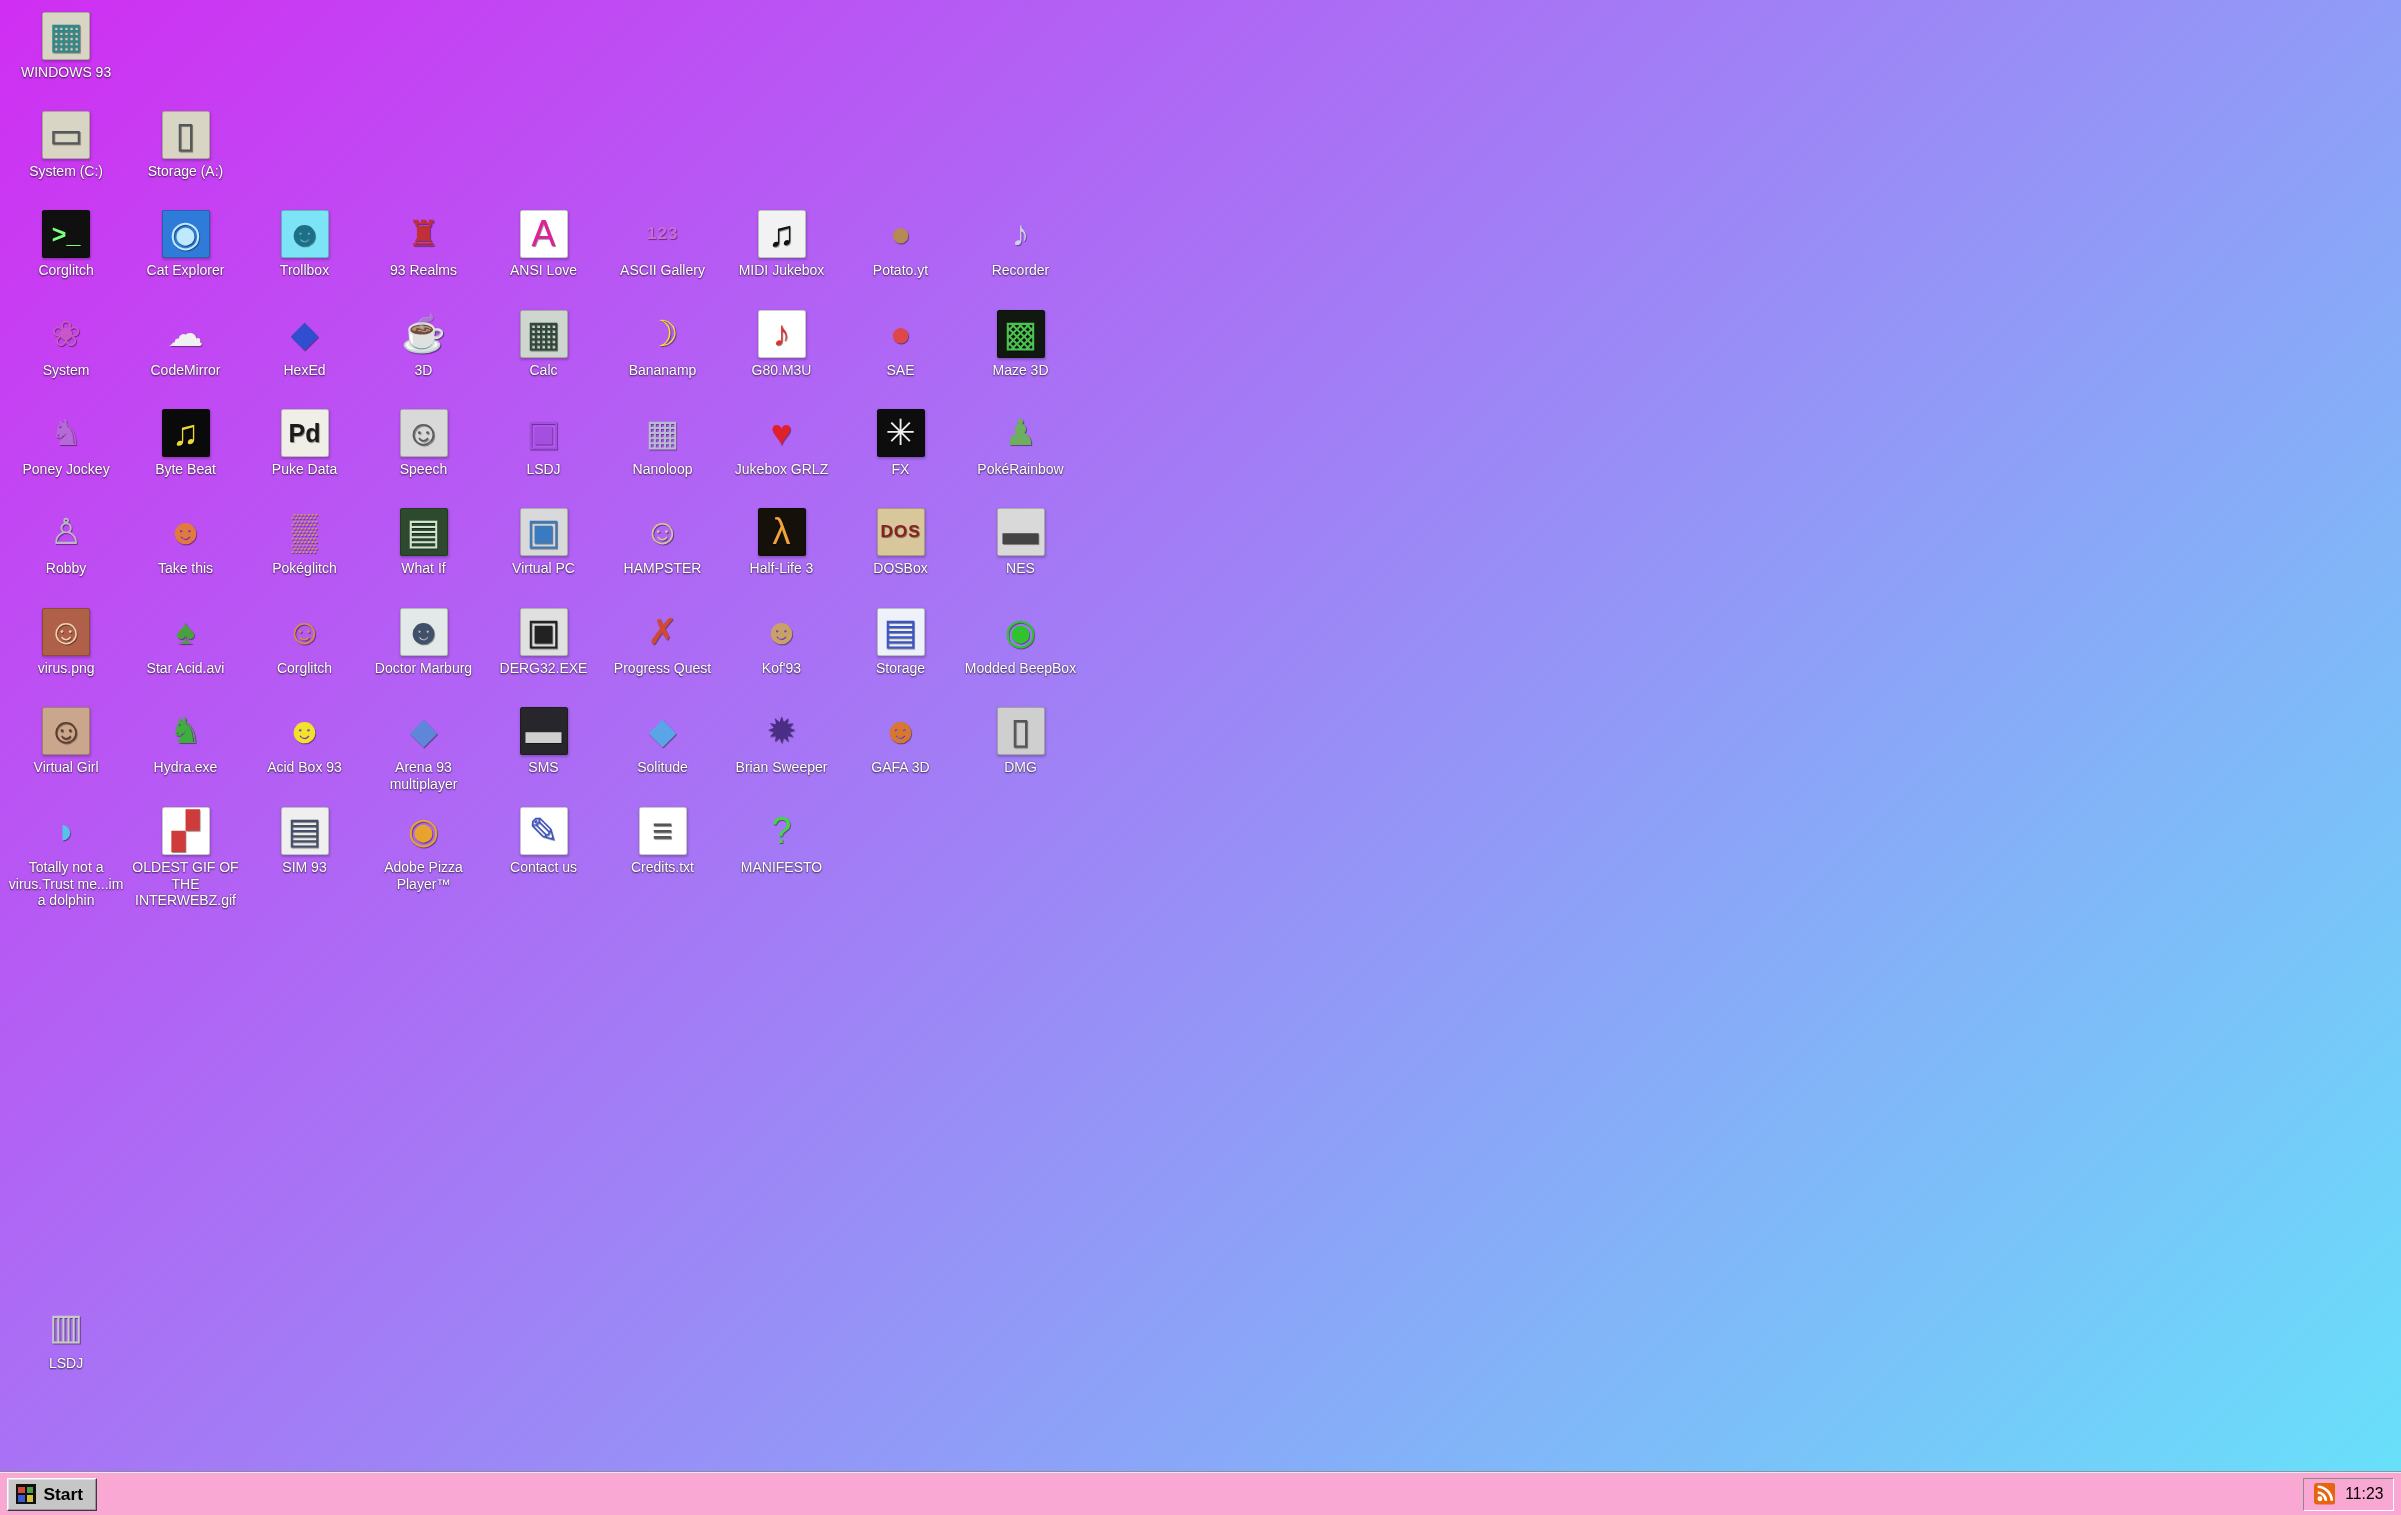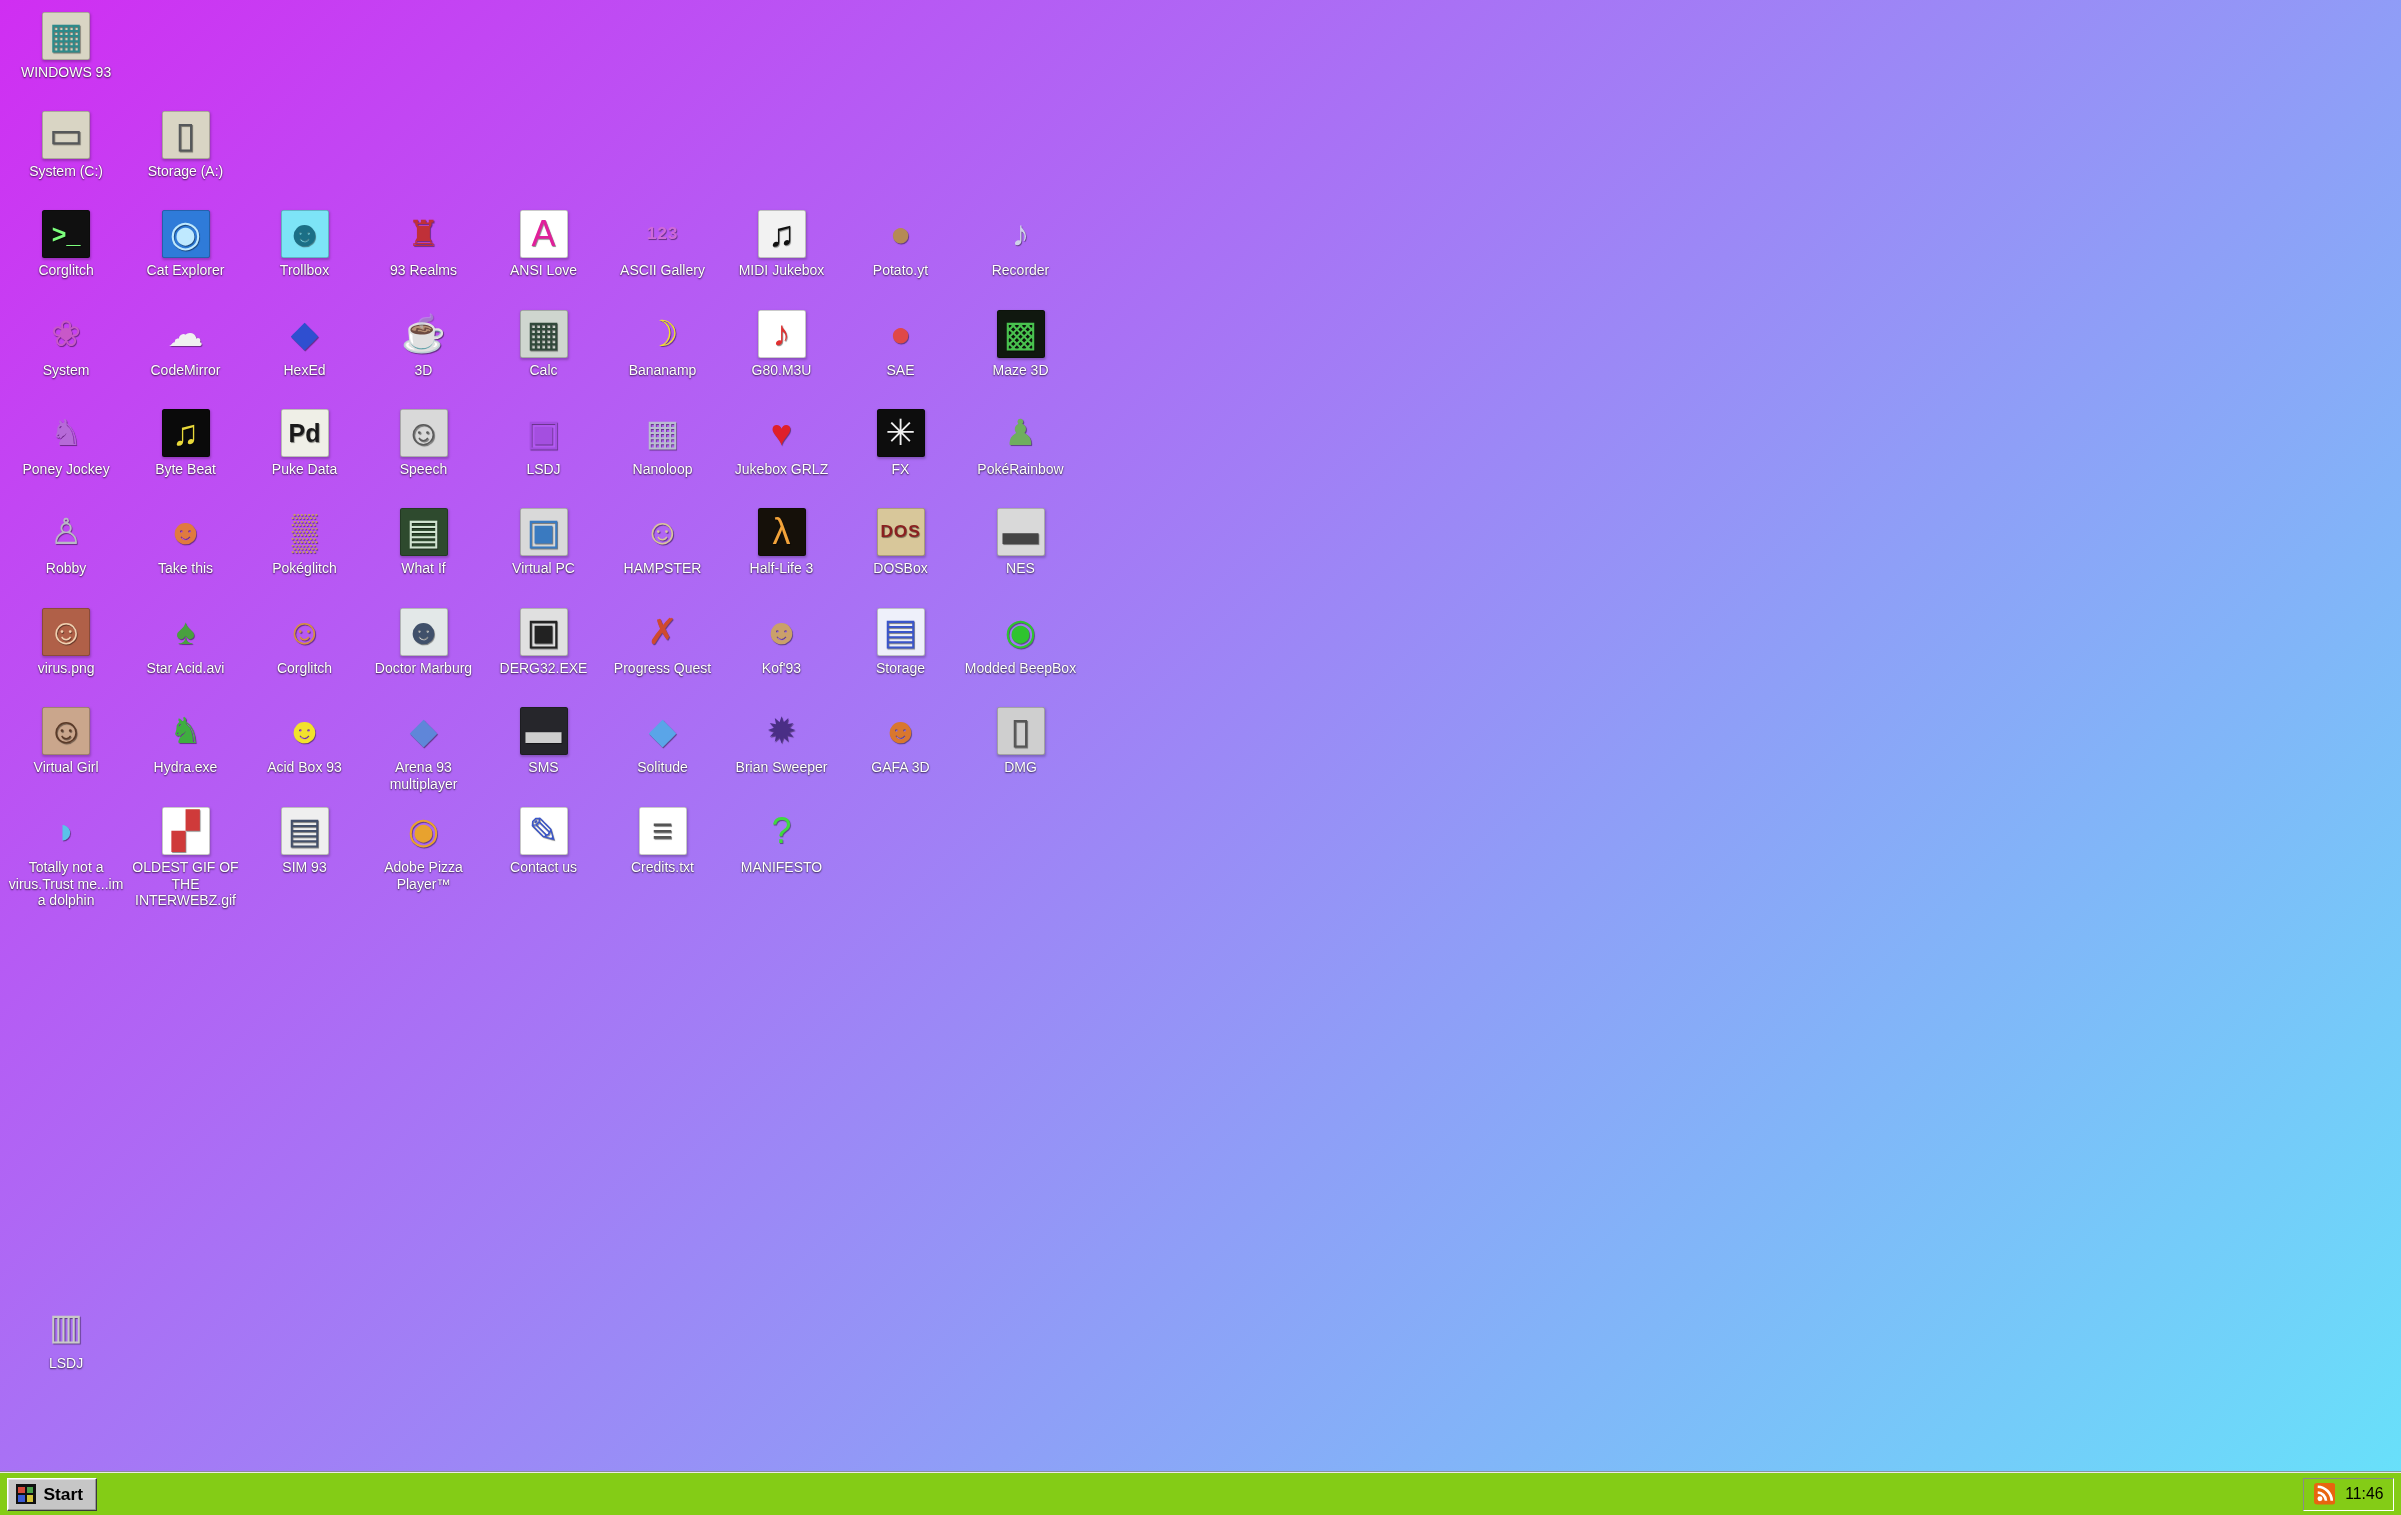--- a/index.html
+++ b/index.html
@@ -451,34 +451,34 @@
       </div>
       <div class="icon" style="left: 6.6px; top: 1303px;">
         <div class="icon-img">
           <span class="glyph g1" style="color: rgb(201, 201, 201);">▥</span>
         </div>
         <div class="icon-label">LSDJ</div>
       </div>
     </div>
 </div>
 
-<div class="taskbar" style="background: #84cc16;">
+<div class="taskbar" style="background: #f9a8d4;">
   <button class="start-btn">
     <span class="start-flag">
       <i></i>
         <i></i>
         <i></i>
         <i></i>
     </span>
     <span>Start</span>
   </button>
 
   <div class="tray">
     <svg width="21.5" height="21.5" viewBox="0 0 26 26" style="cursor:pointer">
       <rect width="26" height="26" rx="4" fill="#e8650f"></rect>
       <circle cx="7.2" cy="19" r="3" fill="#ffffff"></circle>
       <path d="M4.5 11.5a10.5 10.5 0 0 1 10 10" stroke="#ffffff" stroke-width="3.2" fill="none"></path>
       <path d="M4.5 4.5a17.5 17.5 0 0 1 17 17" stroke="#ffffff" stroke-width="3.2" fill="none"></path>
     </svg>
-    <span class="clock">11:46</span>
+    <span class="clock">11:23</span>
   </div>
 </div>
 
 
 </body></html>

